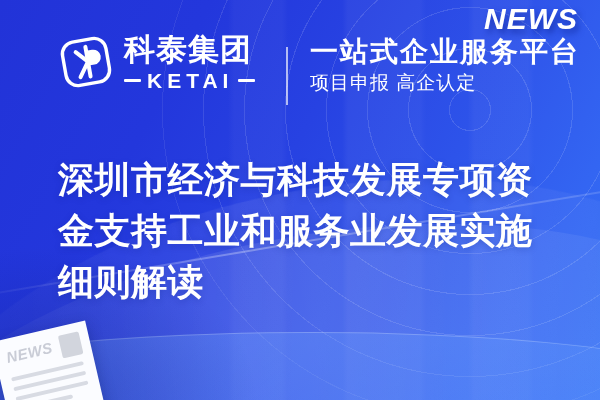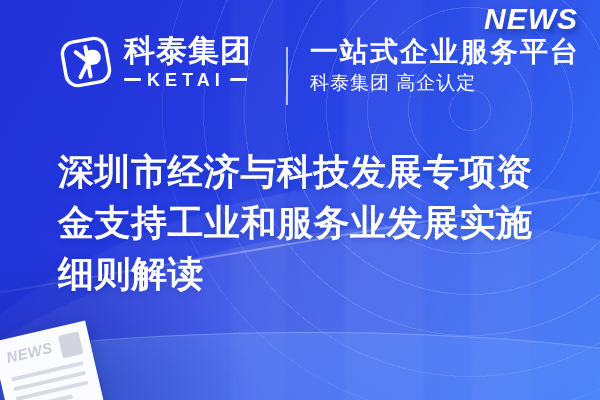--- a/index.html
+++ b/index.html
@@ -172,21 +172,21 @@
     white-space: nowrap;
   }
   .logo-dash {
     display: inline-block;
     width: 17px;
     height: 3px;
     background: #ffffff;
     border-radius: 1px;
   }
   .logo-en {
-    font-size: 18px;
+    font-size: 21px;
     font-weight: 700;
     color: #ffffff;
     letter-spacing: 5px;
     margin: 0 5px 0 6px;
     line-height: 1;
   }
 
   .divider {
     position: absolute;
     left: 228px;
@@ -230,21 +230,21 @@
     color: #ffffff;
     letter-spacing: 1px;
     text-shadow: 3px 4px 6px rgba(10,30,140,0.55);
     line-height: 1;
   }
 
   
   .title {
     position: absolute;
     left: 58px;
-    top: 146px;
+    top: 154px;
     width: 500px;
     font-size: 36px;
     font-weight: 700;
     color: #ffffff;
     line-height: 1.42;
     letter-spacing: 0.5px;
     text-shadow: 0 2px 6px rgba(12,30,130,0.25);
   }
 
   
@@ -329,21 +329,21 @@
           <span class="logo-en">KETAI</span>
           <span class="logo-dash"></span>
         </div>
       </div>
     </div>
 
     <div class="divider"></div>
 
     <div class="tagline-block">
       <div class="tagline-main">一站式企业服务平台</div>
-      <div class="tagline-sub">科泰集团 高企认定</div>
+      <div class="tagline-sub">项目申报 高企认定</div>
     </div>
   </div>
 
   <div class="news-word">NEWS</div>
 
   <div class="title">深圳市经济与科技发展专项资金支持工业和服务业发展实施细则解读</div>
 
   <div class="news-sheet">
     <div class="news-sheet-head">
       <div class="news-sheet-title">NEWS</div>

